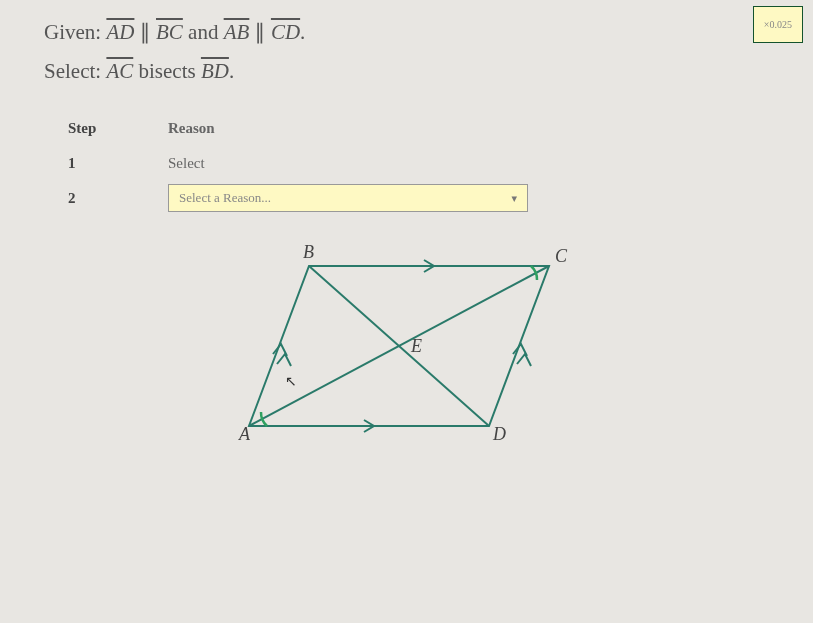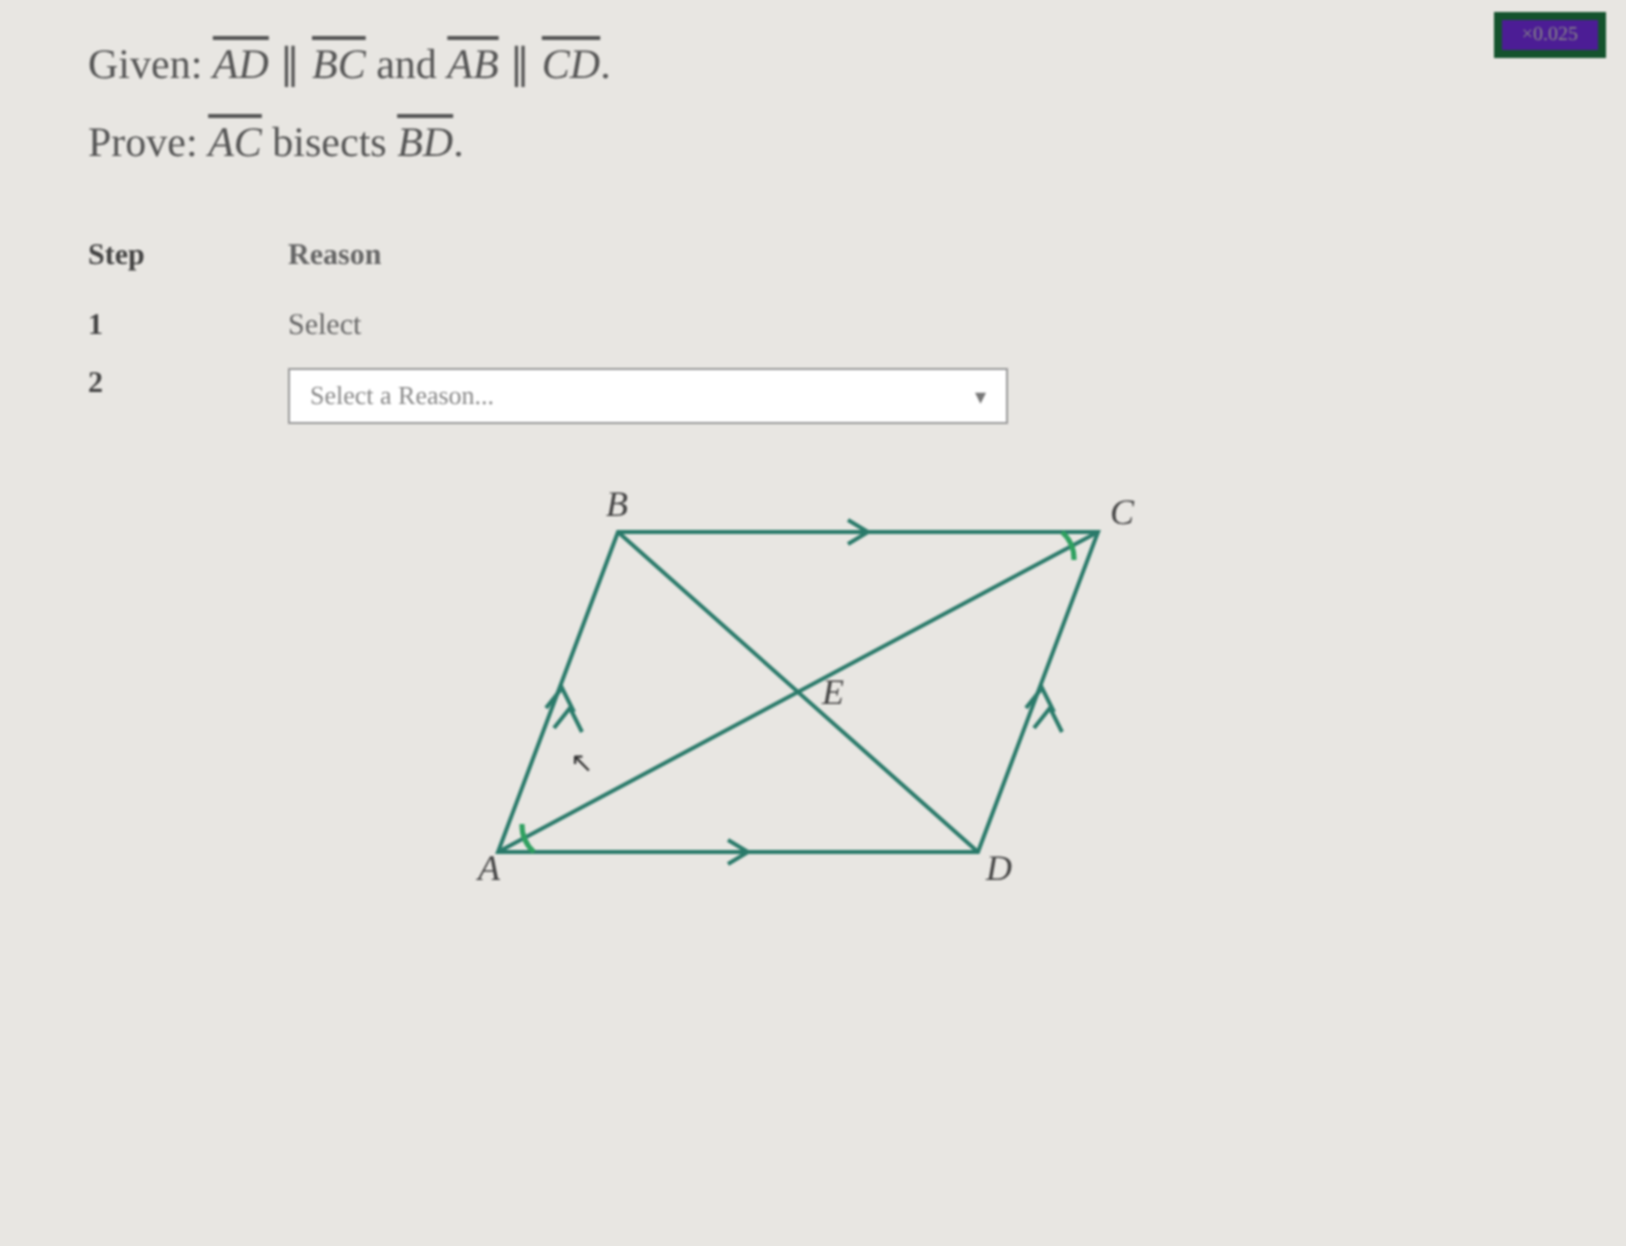--- a/index.html
+++ b/index.html
@@ -17,23 +17,23 @@
       overflow: hidden;
       filter: blur(0.5px);
     }
     .content {
       padding: 20px 40px 10px 44px;
     }
     .top-badge {
       position: absolute;
       top: 6px;
       right: 10px;
-      border: 4px solid #14532d;
-      background: #4c1d95;
-      padding: 2px 10px;
+      border: 1px solid #14532d;
+      background: #fef9c3;
+      padding: 12px 10px;
       font-size: 10px;
       color: #888;
     }
     .given-prove {
       font-size: 21px;
       color: #555;
       margin-bottom: 14px;
     }
     .given-prove .label {
       font-weight: normal;
@@ -47,22 +47,23 @@
     .parallel {
       font-family: Arial, sans-serif;
       font-weight: normal;
     }
     .proof-table {
       margin-top: 30px;
       width: 100%;
     }
     .proof-row {
       display: flex;
-      align-items: flex-start;
+      align-items: center;
       padding: 6px 0;
+      margin-left: 24px;
     }
     .header-row {
       font-weight: bold;
       color: #3a3a3a;
       font-size: 15px;
       margin-bottom: 6px;
     }
     .col-step {
       width: 100px;
       font-weight: bold;
@@ -80,21 +81,21 @@
       font-size: 15px;
       color: #666;
     }
     .stmt-line {
       line-height: 1.5;
     }
     .reason-select {
       width: 100%;
       max-width: 360px;
       border: 1px solid #999;
-      background: #ffffff;
+      background: #fef9c3;
       padding: 5px 10px;
       font-size: 13px;
       color: #888;
       font-family: Georgia, serif;
       cursor: pointer;
       display: flex;
       justify-content: space-between;
       align-items: center;
     }
     .reason-select .chev {
@@ -150,21 +151,21 @@
     <span class="seg">AD</span>
     <span class="parallel"> ∥ </span>
     <span class="seg">BC</span>
     <span>and</span>
     <span class="seg">AB</span>
     <span class="parallel"> ∥ </span>
     <span class="seg">CD</span><span>.</span>
   </div>
 
   <div class="given-prove">
-    <span class="label">Prove:</span>
+    <span class="label">Select:</span>
     <span class="seg">AC</span>
     <span>bisects</span>
     <span class="seg">BD</span><span>.</span>
   </div>
 
   <div class="proof-table">
     <div class="proof-row header-row">
       <div class="col-step">Step</div>
       <div class="col-reason">Reason</div>
     </div>

